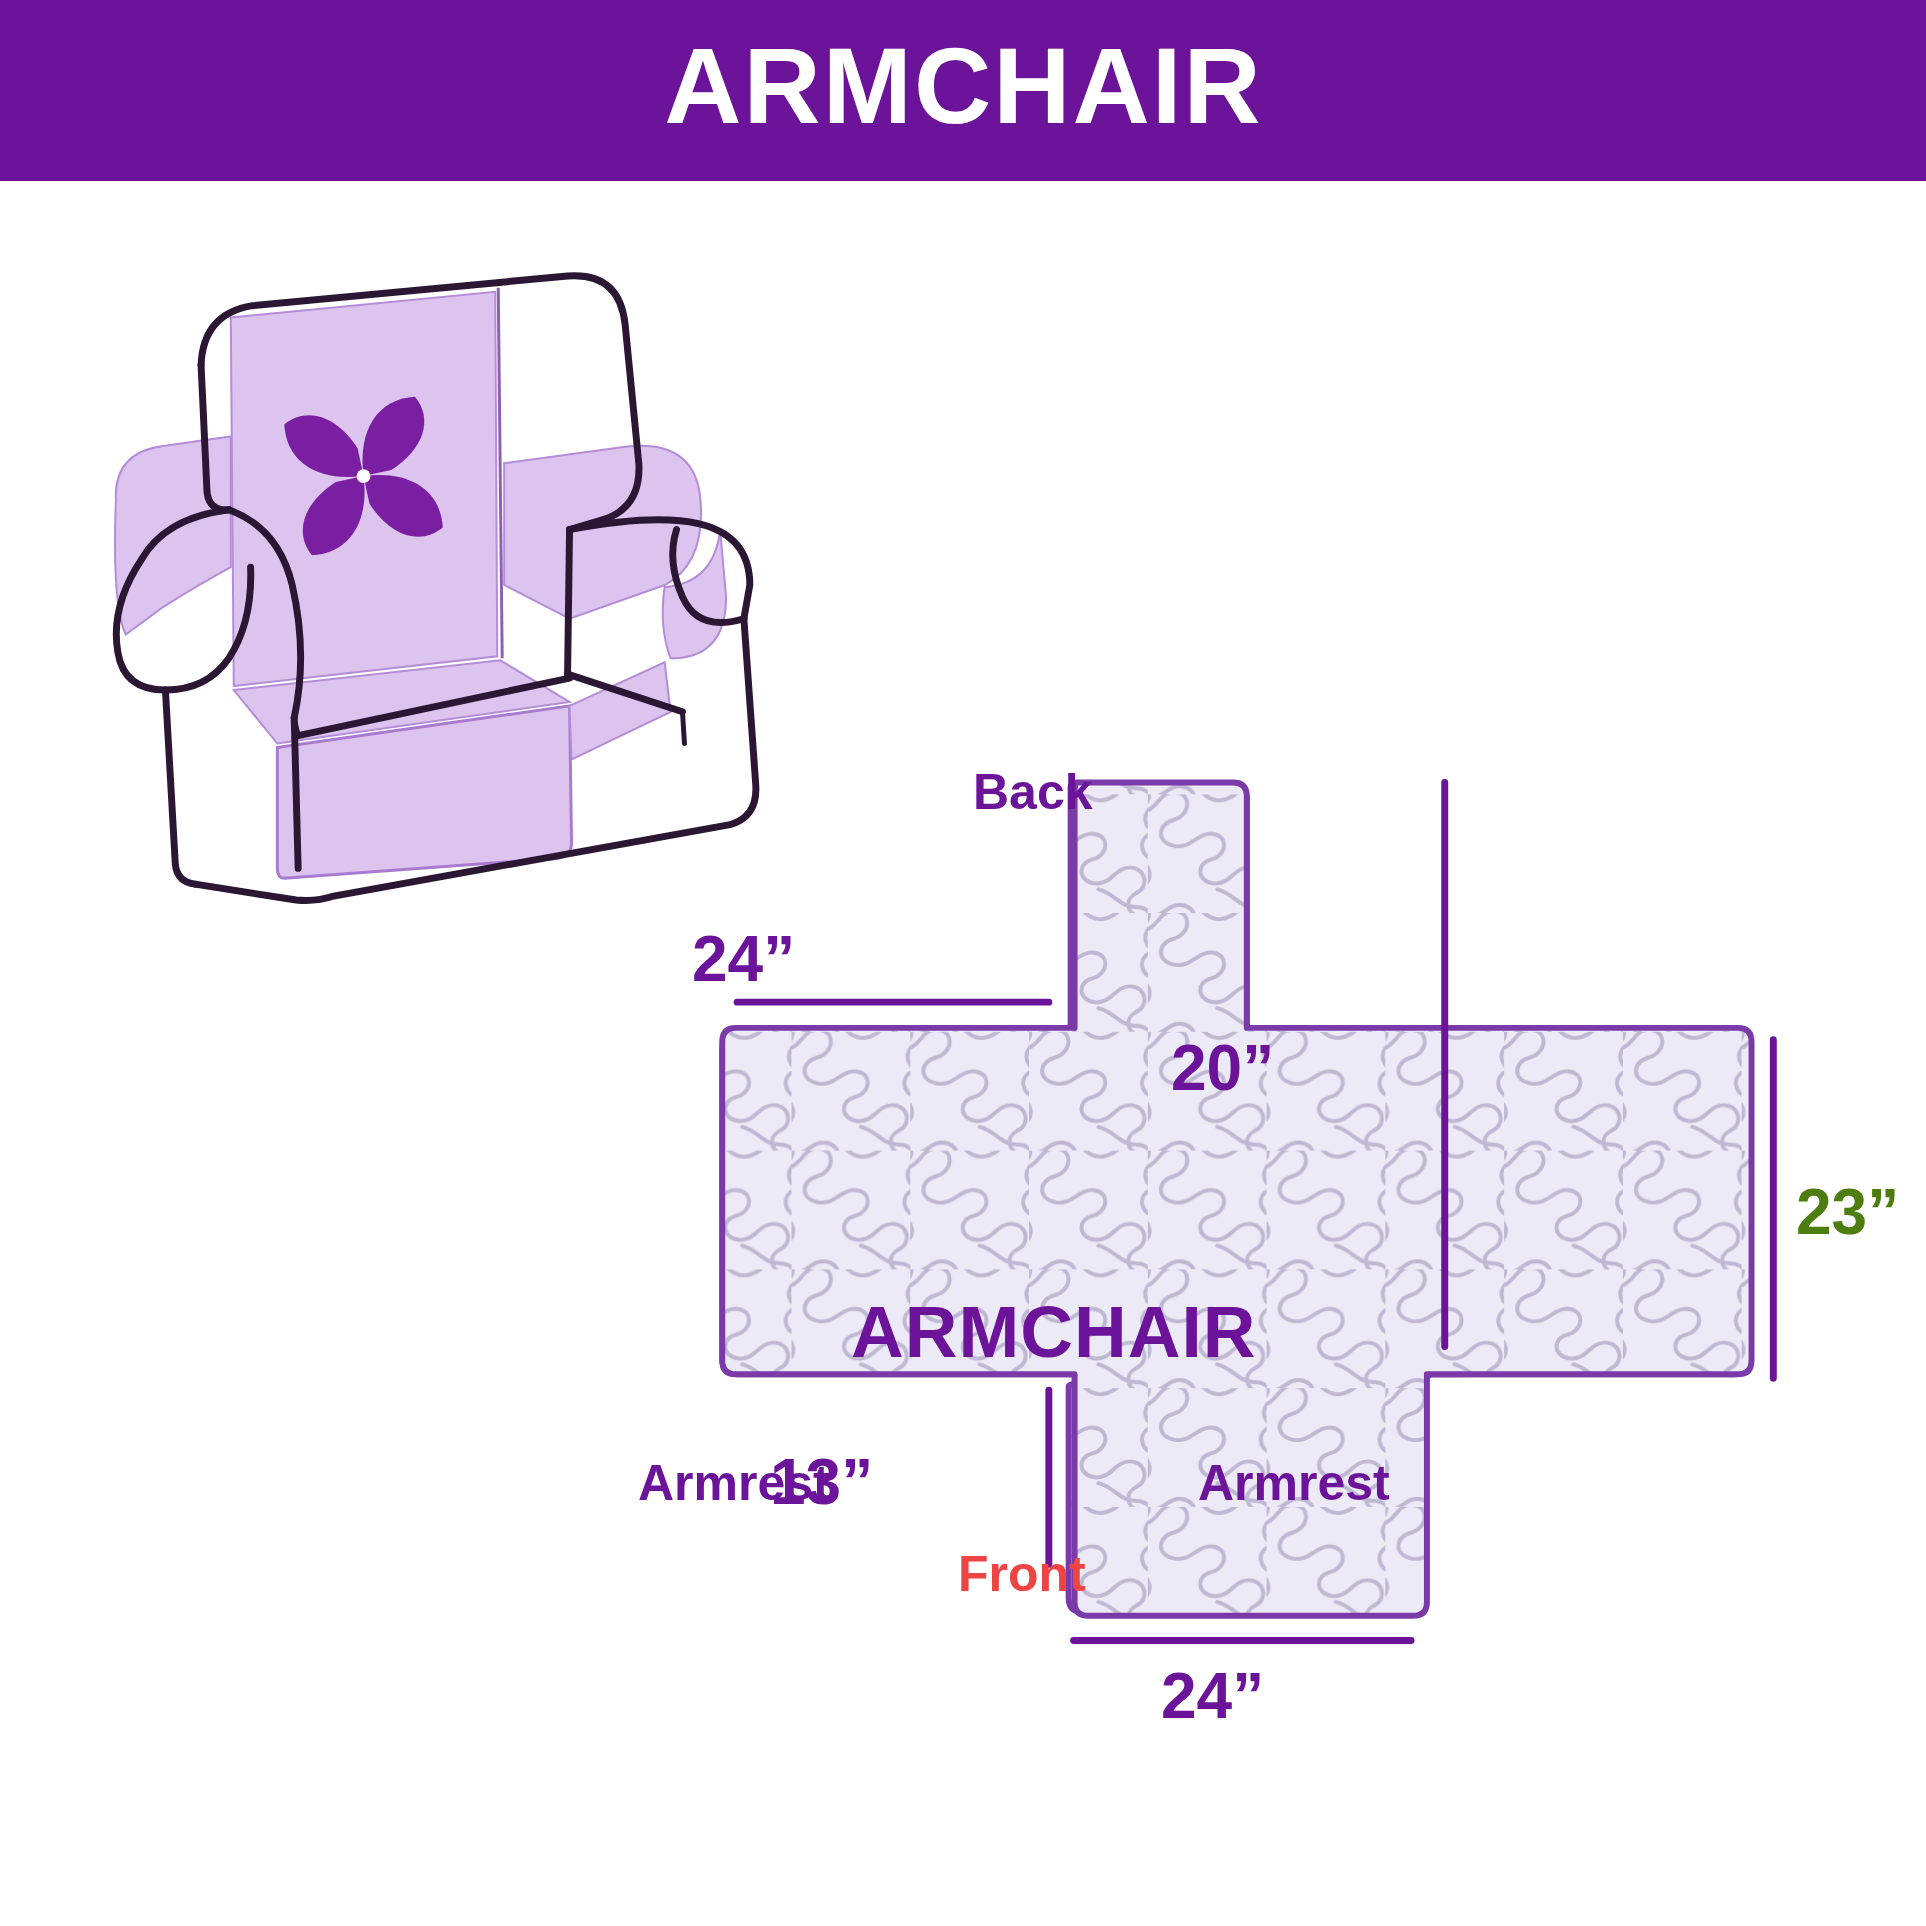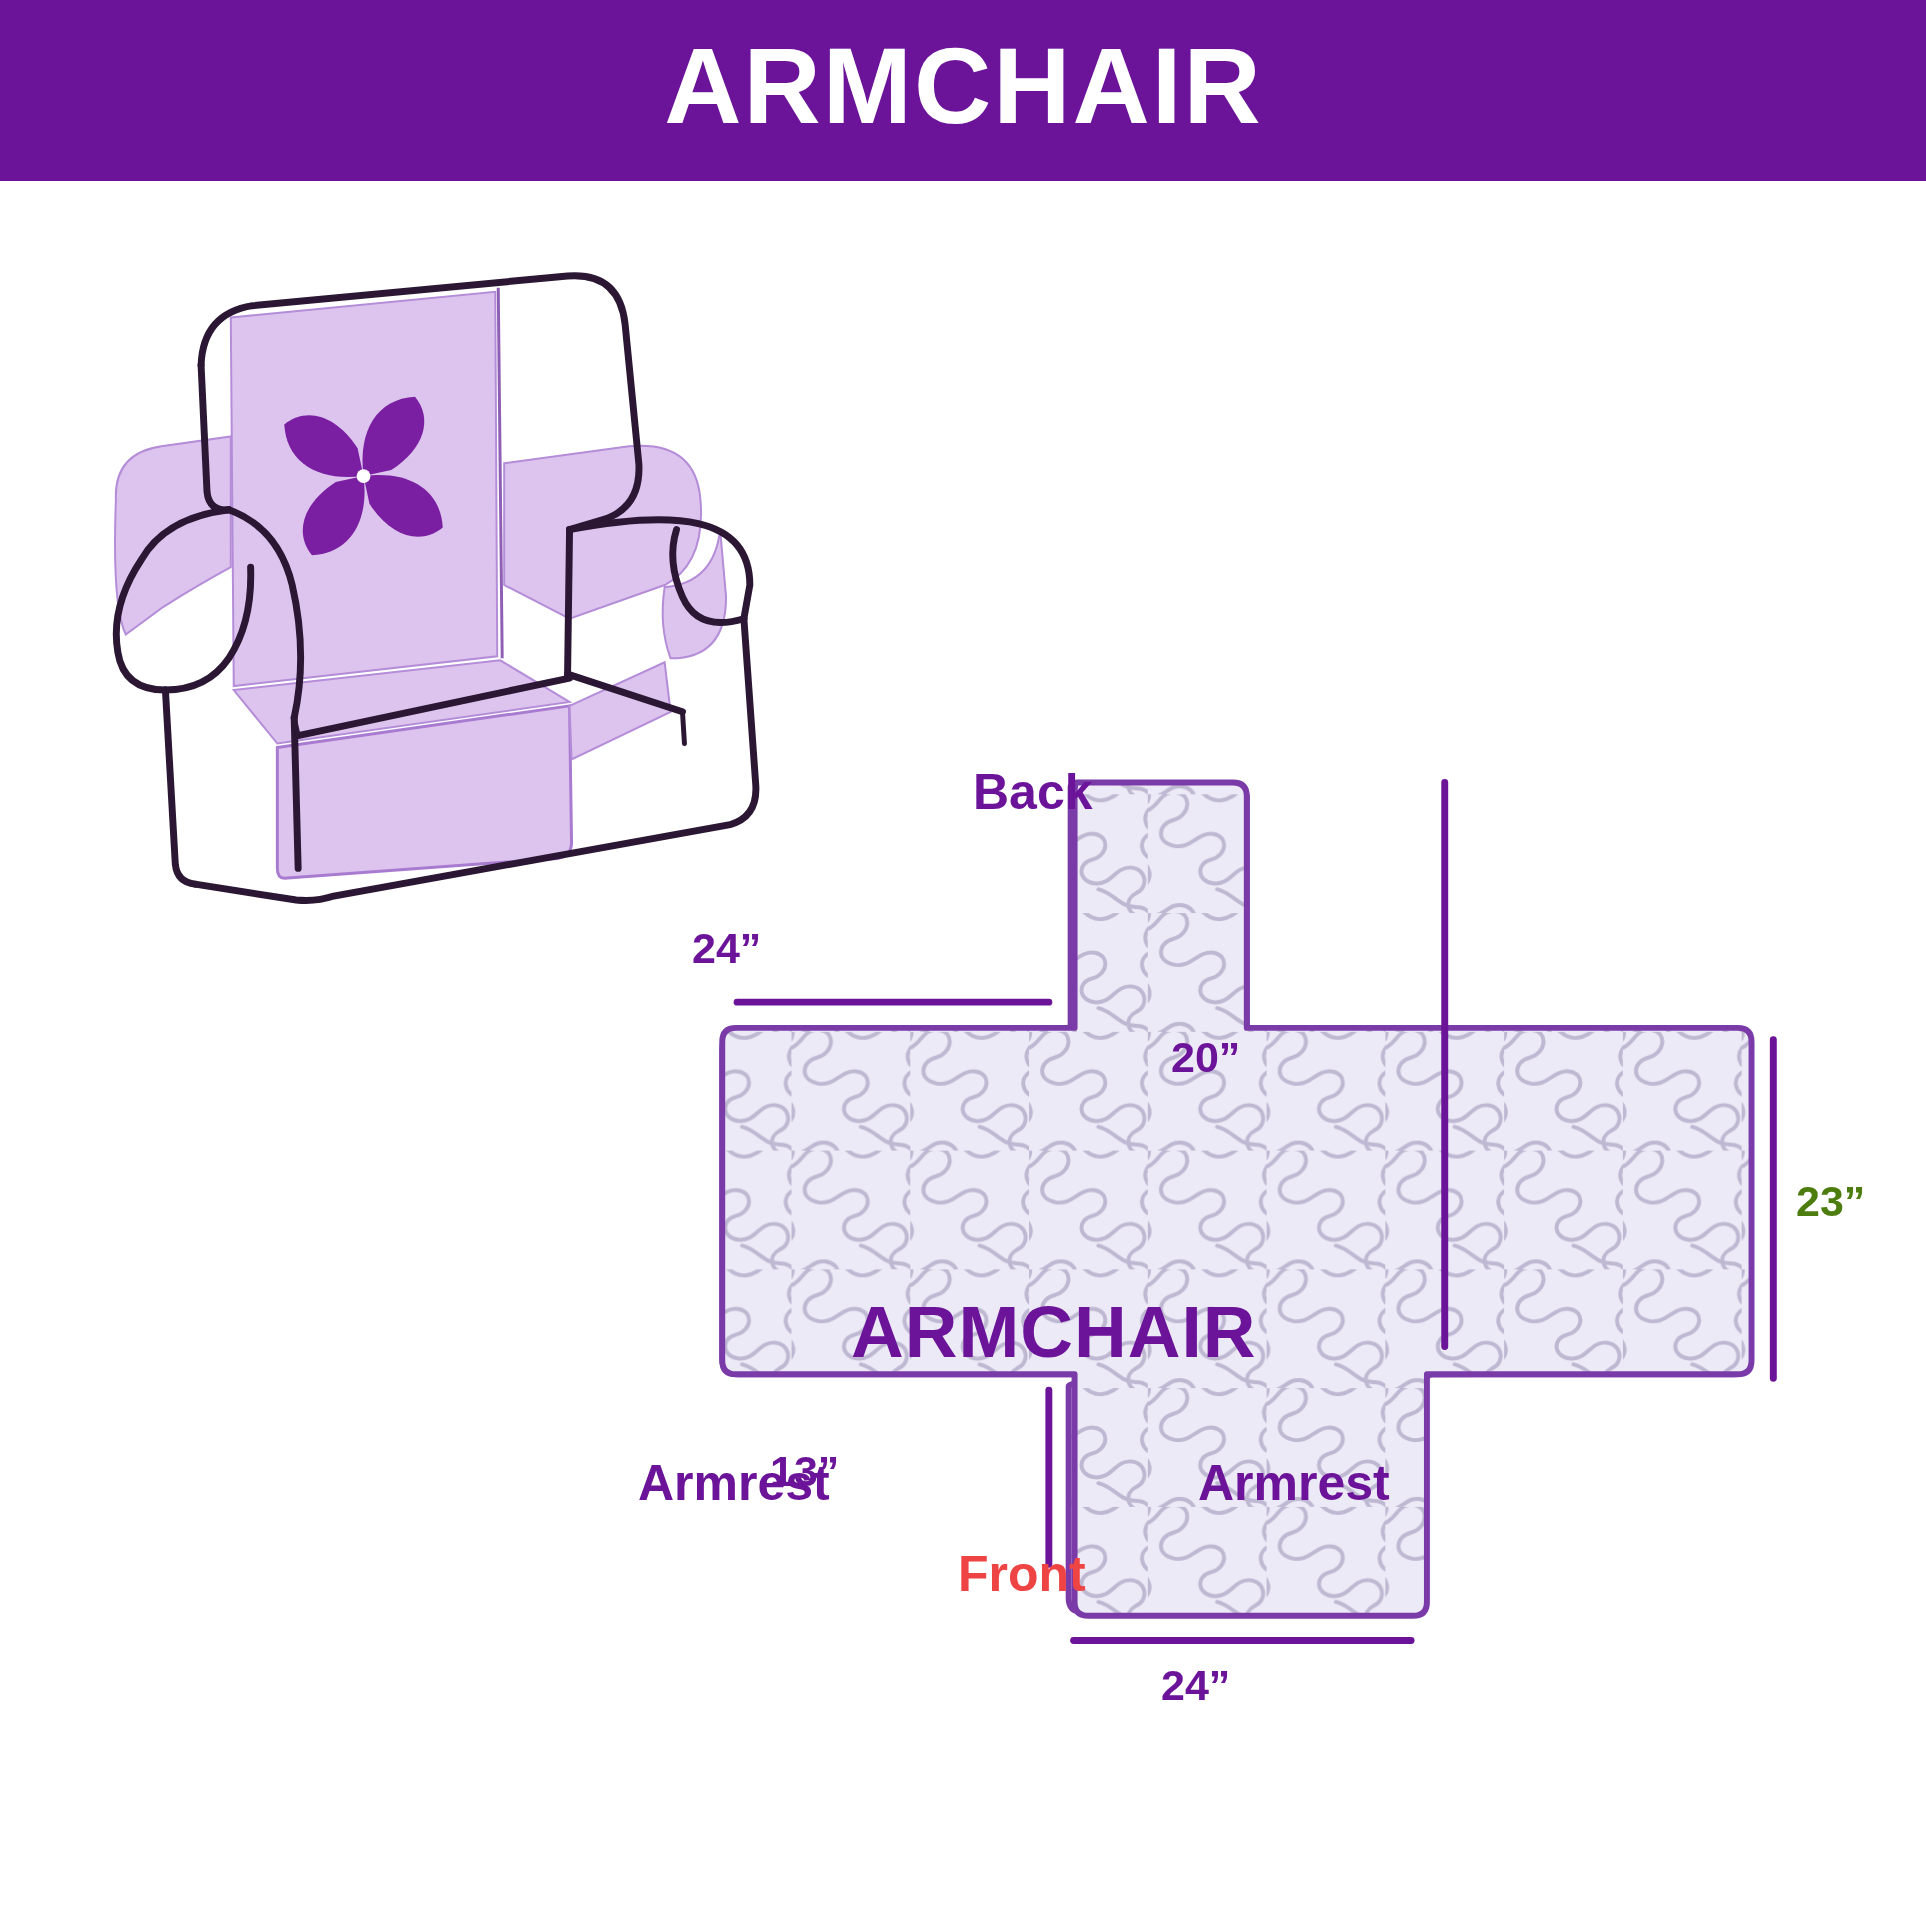--- a/index.html
+++ b/index.html
@@ -68,21 +68,21 @@
   
   .diagram-label {
     position: absolute;
     color: #6B1399;
     font-weight: 700;
     font-family: "Liberation Sans", sans-serif;
     white-space: nowrap;
     line-height: 1;
   }
   .region-label { font-size: 50px; }
-  .dim-label    { font-size: 43px; }
+  .dim-label    { font-size: 64px; }
   #label-center-armchair { font-size: 73px; letter-spacing: 1px; }
 </style>
 </head>
 <body>
 
 <div id="header-banner" style="background: rgb(107, 19, 153);">
   <div id="header-title" style="color: rgb(255, 255, 255);">ARMCHAIR</div>
 </div>
 
 <div id="diagram-canvas">

